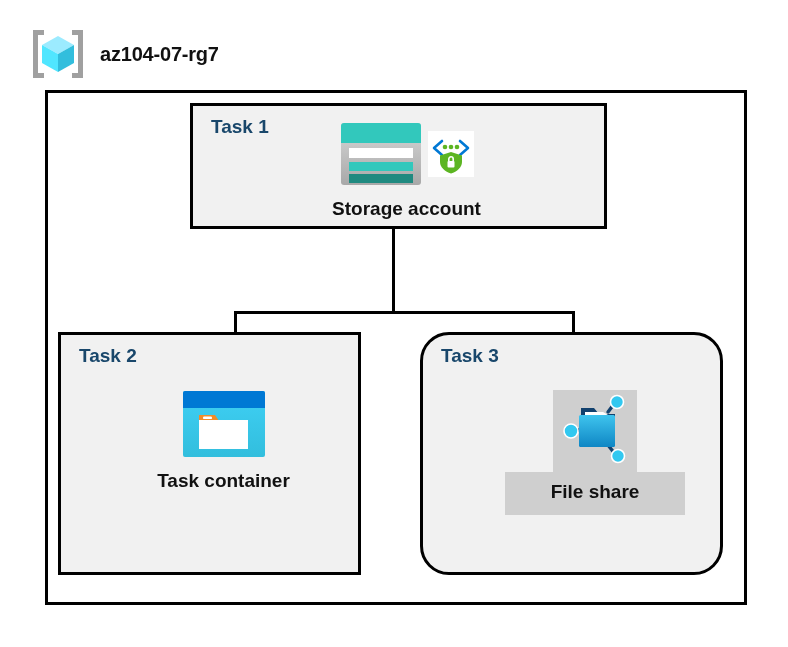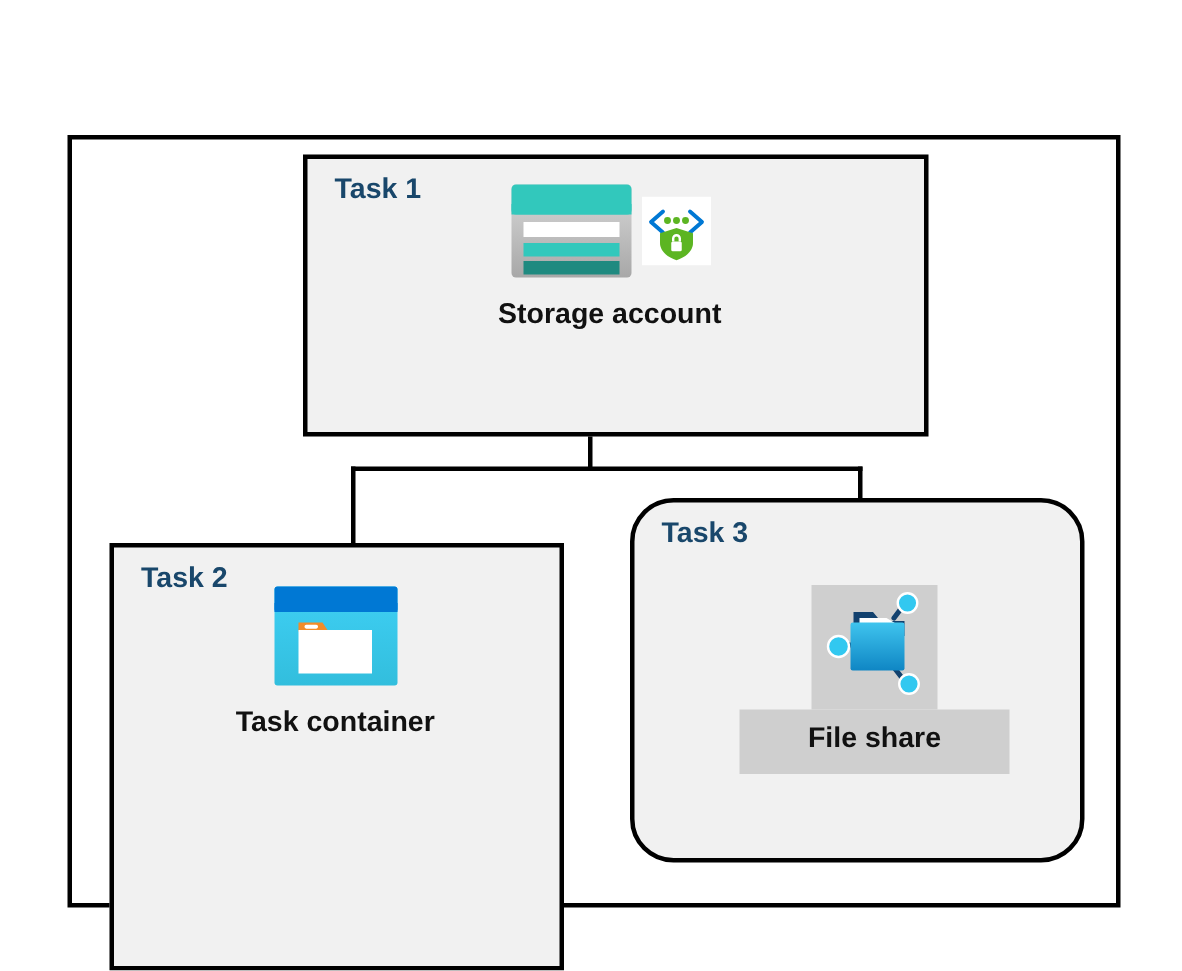--- a/index.html
+++ b/index.html
@@ -56,31 +56,30 @@
   }
 
   
   .task-box {
     position: absolute;
     background: #f1f1f1;
     border: 3px solid #000000;
     box-sizing: border-box;
   }
   #task-1 {
-    left: 202px;
+    left: 190px;
     top: 103px;
     width: 417px;
-    height: 188px;
+    height: 126px;
   }
   #task-2 {
-    left: 73px;
+    left: 58px;
     top: 332px;
     width: 303px;
-    height: 285px;
-    margin-top: 30px;
+    height: 243px;
   }
   #task-3 {
     left: 420px;
     top: 332px;
     width: 303px;
     height: 243px;
     border-radius: 29px;
   }
   .task-label {
     position: absolute;
@@ -122,21 +121,21 @@
     width: 417px;
   }
   
   #node-blob-container {
     left: 72px;
     top: 390px;
     width: 303px;
   }
   
   #node-file-share {
-    left: 420px;
+    left: 432px;
     top: 390px;
     width: 326px;
   }
   #node-file-share .node-icons {
     background: #cfcfcf;
     padding: 4px 6px;
   }
   #node-file-share .node-caption {
     background: #cfcfcf;
     margin-top: 0;
@@ -154,20 +153,37 @@
   #conn-trunk       { left: 392px; top: 227px;  width: 3px;   height: 86px; }
   #conn-bus         { left: 234px; top: 311px;  width: 341px; height: 3px; }
   #conn-left-drop   { left: 234px; top: 311px;  width: 3px;   height: 74px; }
   #conn-right-drop  { left: 572px; top: 311px;  width: 3px;   height: 79px; }
 </style>
 </head>
 <body>
 
 <div id="diagram">
 
+  <div class="rg-header">
+    <span class="rg-icon-wrap">
+      <svg class="rg-icon" viewBox="0 0 56 52" xmlns="http://www.w3.org/2000/svg">
+
+        <path d="M14 2 L3 2 L3 50 L14 50 L14 45 L8 45 L8 7 L14 7 Z" fill="#a0a0a0"></path>
+
+        <path d="M42 2 L53 2 L53 50 L42 50 L42 45 L48 45 L48 7 L42 7 Z" fill="#a0a0a0"></path>
+
+        <path d="M28 8 L44 17 L28 26 L12 17 Z" fill="#9cebff"></path>
+
+        <path d="M12 17 L28 26 L28 44 L12 35 Z" fill="#50e6ff"></path>
+
+        <path d="M44 17 L44 35 L28 44 L28 26 Z" fill="#32bedd"></path>
+      </svg>
+    </span>
+    <span class="rg-title">az104-07-rg7</span>
+  </div>
 
   <div class="rg-container"></div>
 
   <div class="conn conn-v" id="conn-trunk"></div>
   <div class="conn conn-h" id="conn-bus"></div>
   <div class="conn conn-v" id="conn-left-drop"></div>
   <div class="conn conn-v" id="conn-right-drop"></div>
 
   <div class="task-box" id="task-1">
     <span class="task-label">Task 1</span>

